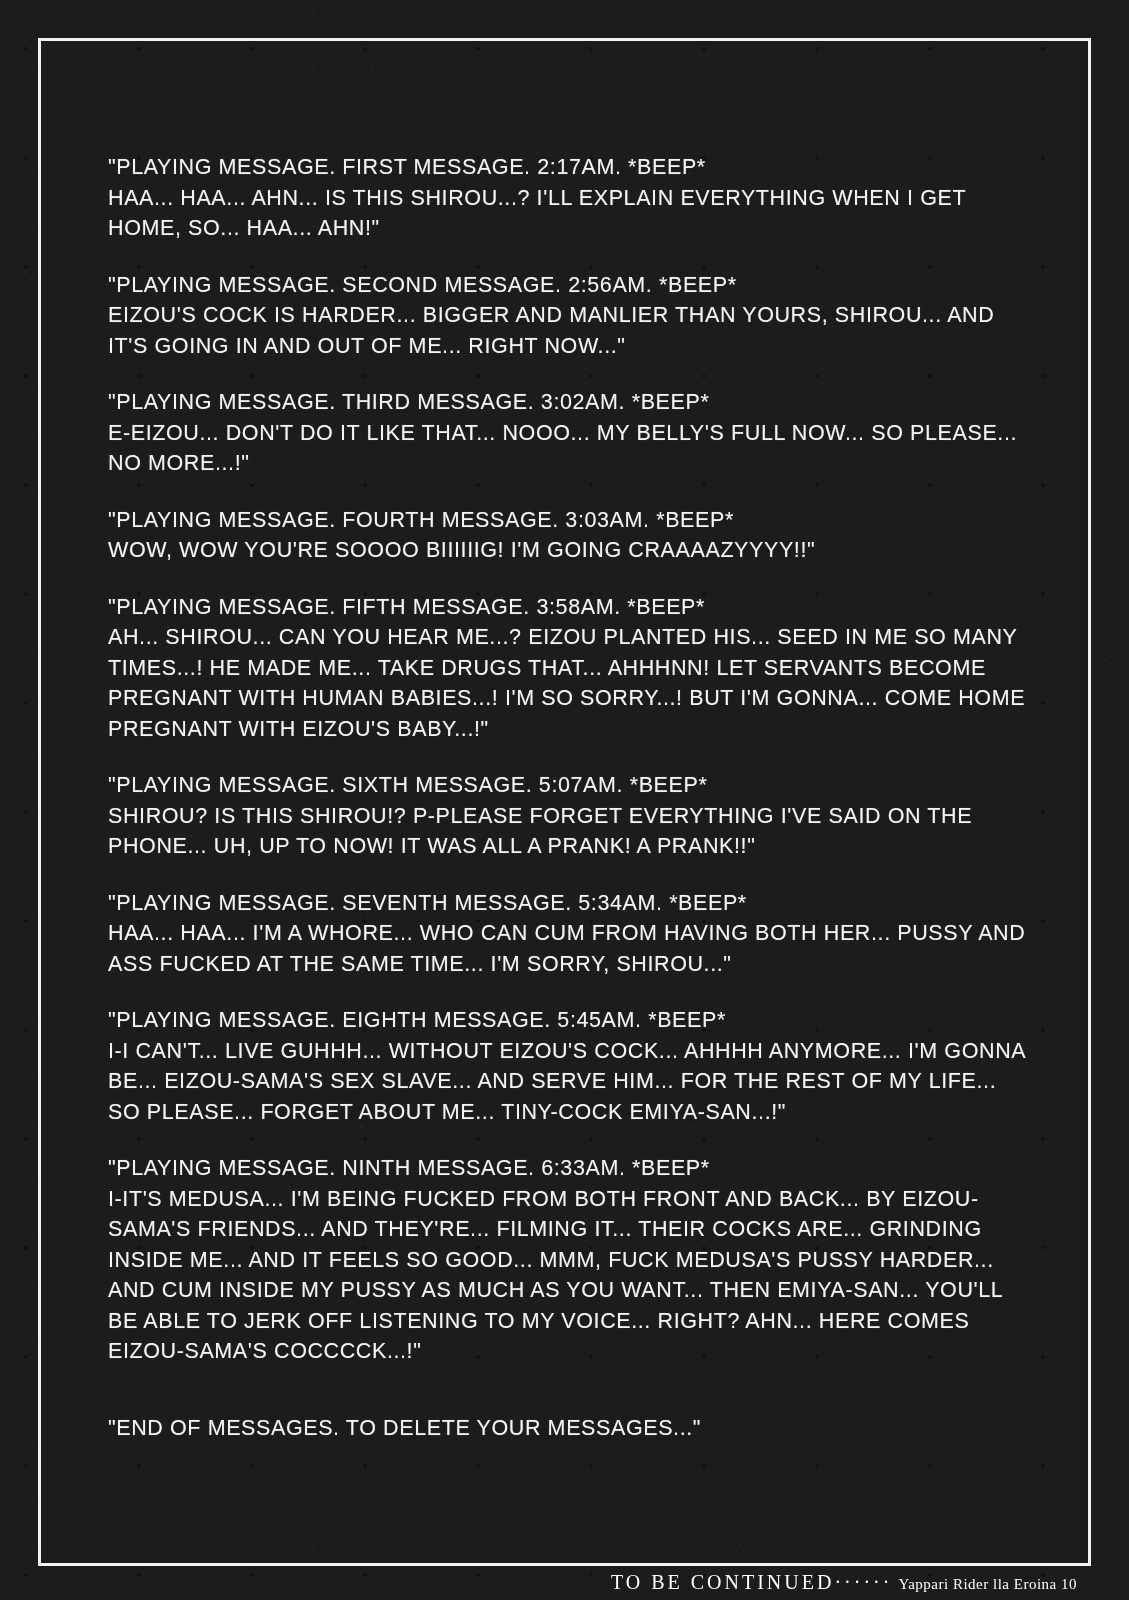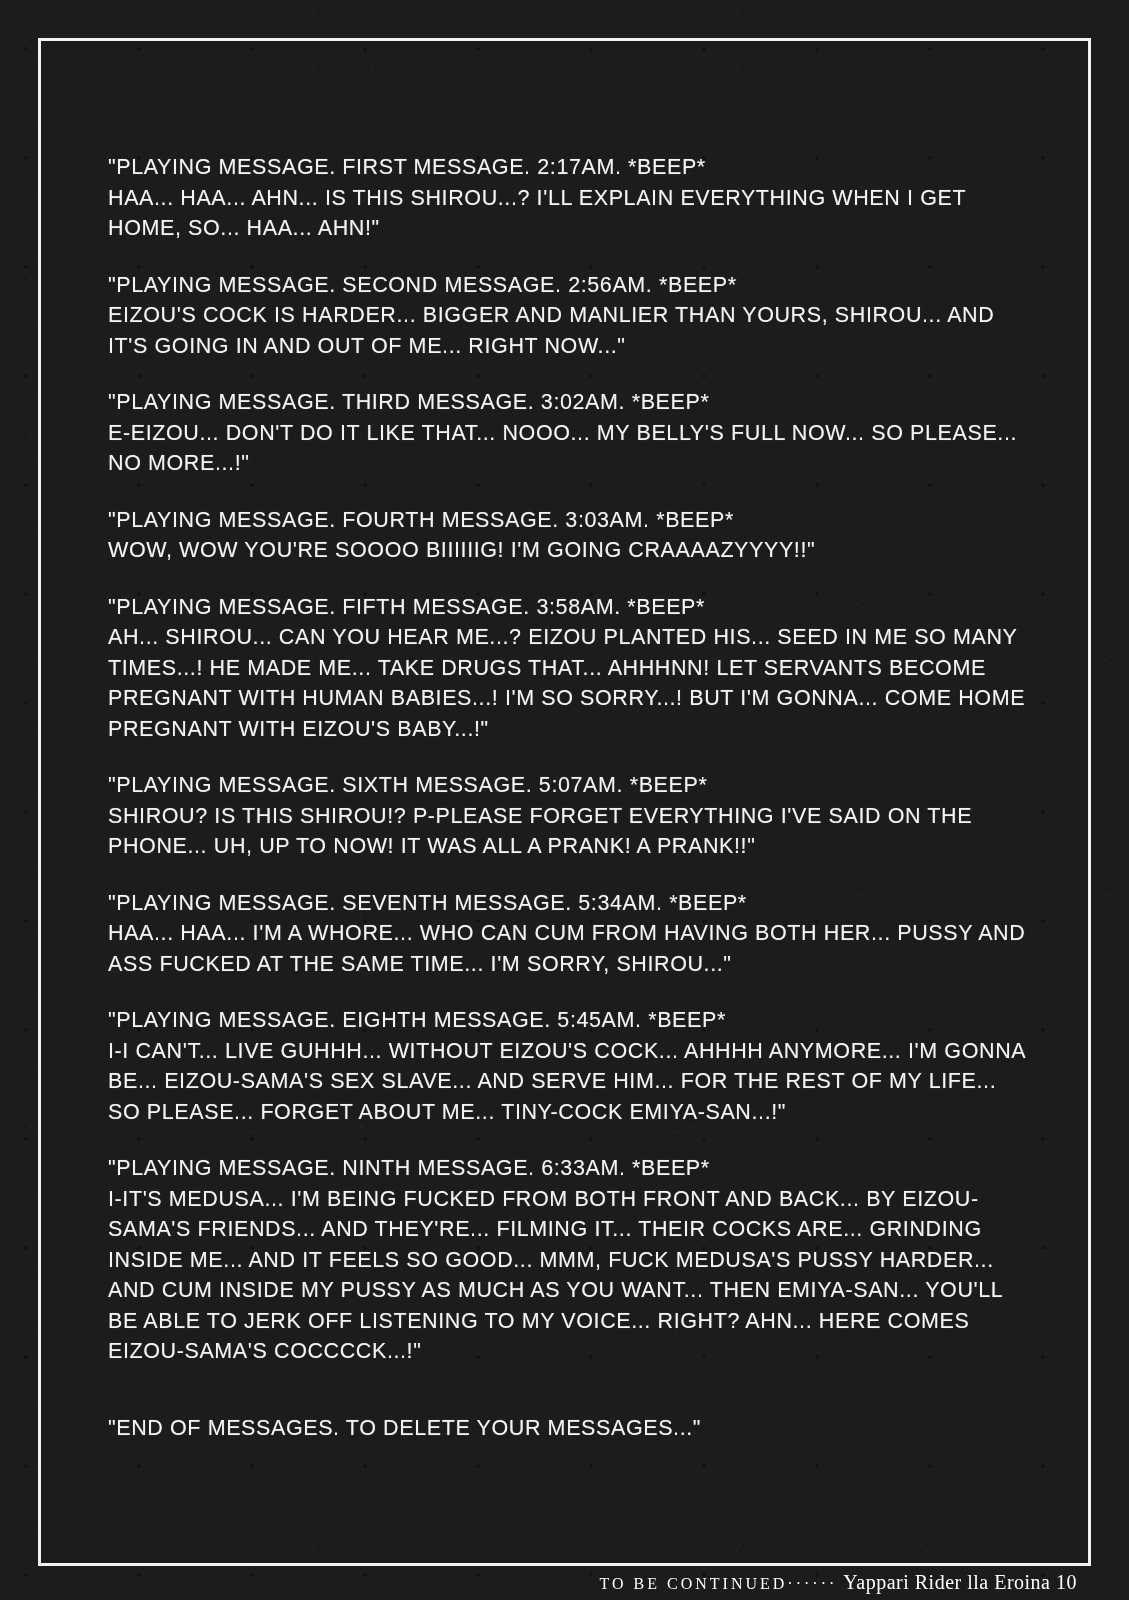--- a/index.html
+++ b/index.html
@@ -59,27 +59,27 @@
     position: absolute;
     right: 52px;
     bottom: 6px;
     display: flex;
     align-items: baseline;
     gap: 6px;
   }
   .footer-continued {
     color: #ffffff;
     font-family: "Liberation Serif", serif;
-    font-size: 16px;
+    font-size: 20px;
     letter-spacing: 3px;
   }
   .footer-title {
     color: #ffffff;
     font-family: "Liberation Serif", serif;
-    font-size: 20px;
+    font-size: 15px;
     letter-spacing: 0.5px;
   }
 </style>
 </head>
 <body>
 
 <div class="page">
   <div class="frame"></div>
 
   <div class="text-block">

